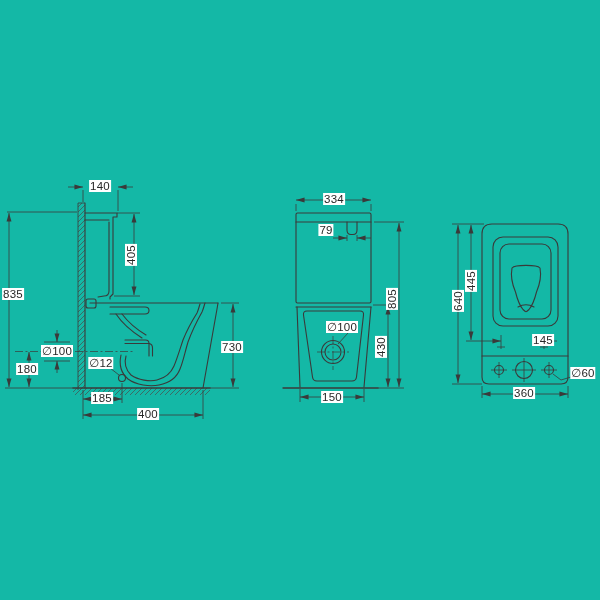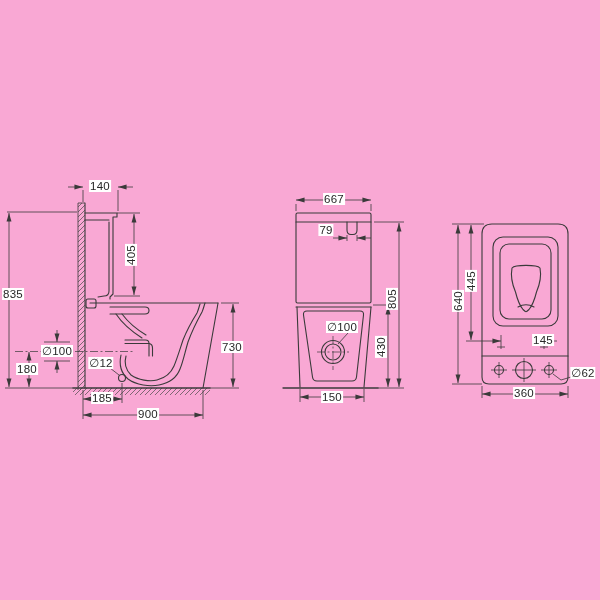--- a/index.html
+++ b/index.html
@@ -1,17 +1,17 @@
 <!DOCTYPE html>
 <html><head>
 <meta charset="utf-8">
 <style>
   html,body { margin:0; padding:0; background:#ffffff; }
   #canvas {
-    position:relative; width:600px; height:600px; background:#f9a8d4;
+    position:relative; width:600px; height:600px; background:#14b8a6;
     font-family:"Liberation Sans", sans-serif; overflow:hidden;
   }
   svg { position:absolute; left:0; top:0; }
   .obj  { fill:none; stroke:#3a3a3a; stroke-width:1.3; stroke-linejoin:round; stroke-linecap:round; }
   .obj2 { fill:none; stroke:#3a3a3a; stroke-width:1.1; stroke-linejoin:round; stroke-linecap:round; }
   .thin { fill:none; stroke:#3a3a3a; stroke-width:0.8; stroke-linecap:butt; }
   .dim  { fill:none; stroke:#3a3a3a; stroke-width:0.8; }
   .cl   { fill:none; stroke:#3a3a3a; stroke-width:0.7; stroke-dasharray:8 2.5 2 2.5; }
   .lbl {
     position:absolute; font-size:11.5px; line-height:12px; color:#272727;
@@ -194,27 +194,27 @@
 </svg>
 
 <span class="lbl" style="left:100px;top:186px">140</span>
 <span class="lbl rot" style="left:131px;top:255px">405</span>
 <span class="lbl" style="left:13px;top:294px">835</span>
 <span class="lbl" style="left:232px;top:347px">730</span>
 <span class="lbl" style="left:57px;top:351px">∅100</span>
 <span class="lbl" style="left:27px;top:369px">180</span>
 <span class="lbl" style="left:101px;top:363px">∅12</span>
 <span class="lbl" style="left:102px;top:398px">185</span>
-<span class="lbl" style="left:148px;top:414px">900</span>
-
-<span class="lbl" style="left:334px;top:199px">667</span>
+<span class="lbl" style="left:148px;top:414px">400</span>
+
+<span class="lbl" style="left:334px;top:199px">334</span>
 <span class="lbl" style="left:326px;top:230px">79</span>
 <span class="lbl" style="left:342px;top:327px">∅100</span>
 <span class="lbl rot" style="left:381px;top:347px">430</span>
 <span class="lbl rot" style="left:392px;top:299px">805</span>
 <span class="lbl" style="left:332px;top:397px">150</span>
 
 <span class="lbl rot" style="left:458px;top:301px">640</span>
 <span class="lbl rot" style="left:471px;top:281px">445</span>
 <span class="lbl" style="left:543px;top:340px">145</span>
-<span class="lbl" style="left:583px;top:373px">∅62</span>
+<span class="lbl" style="left:583px;top:373px">∅60</span>
 <span class="lbl" style="left:524px;top:393px">360</span>
 </div>
 
 </body></html>

